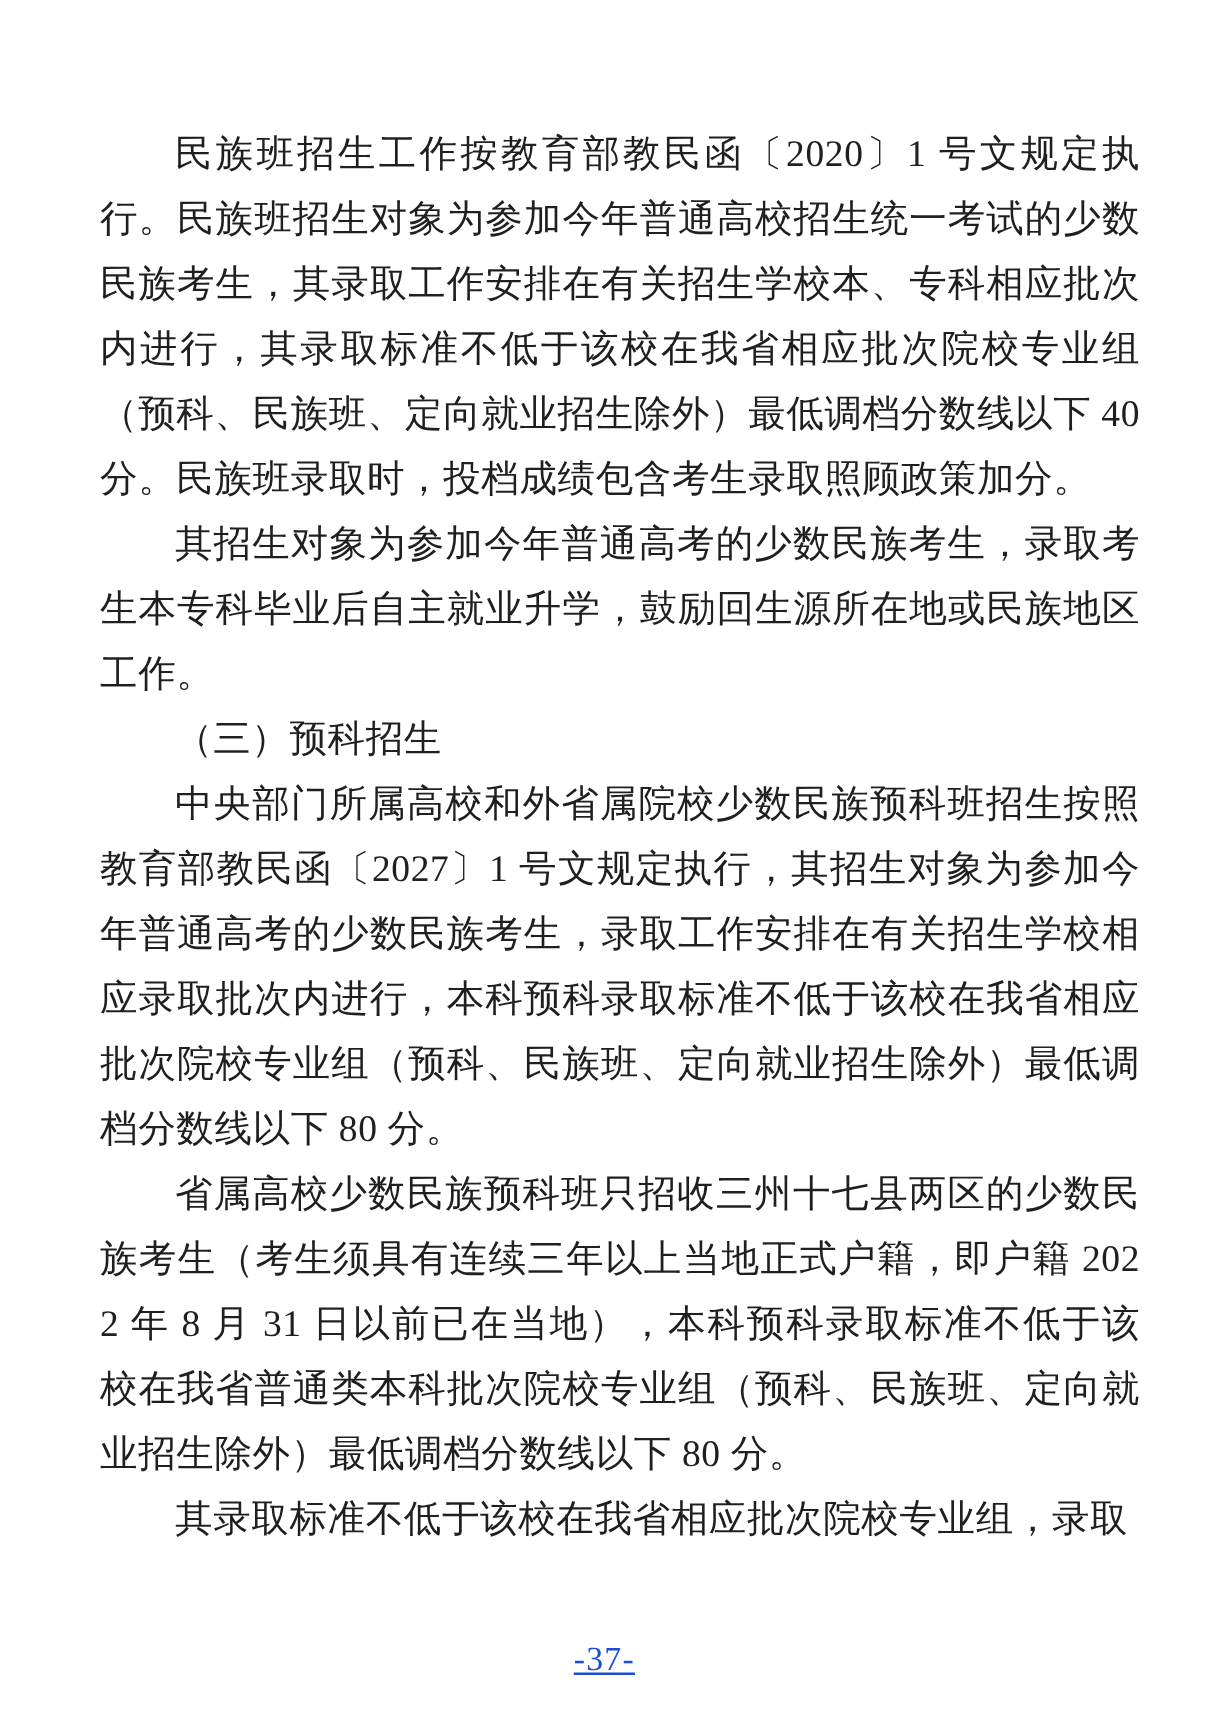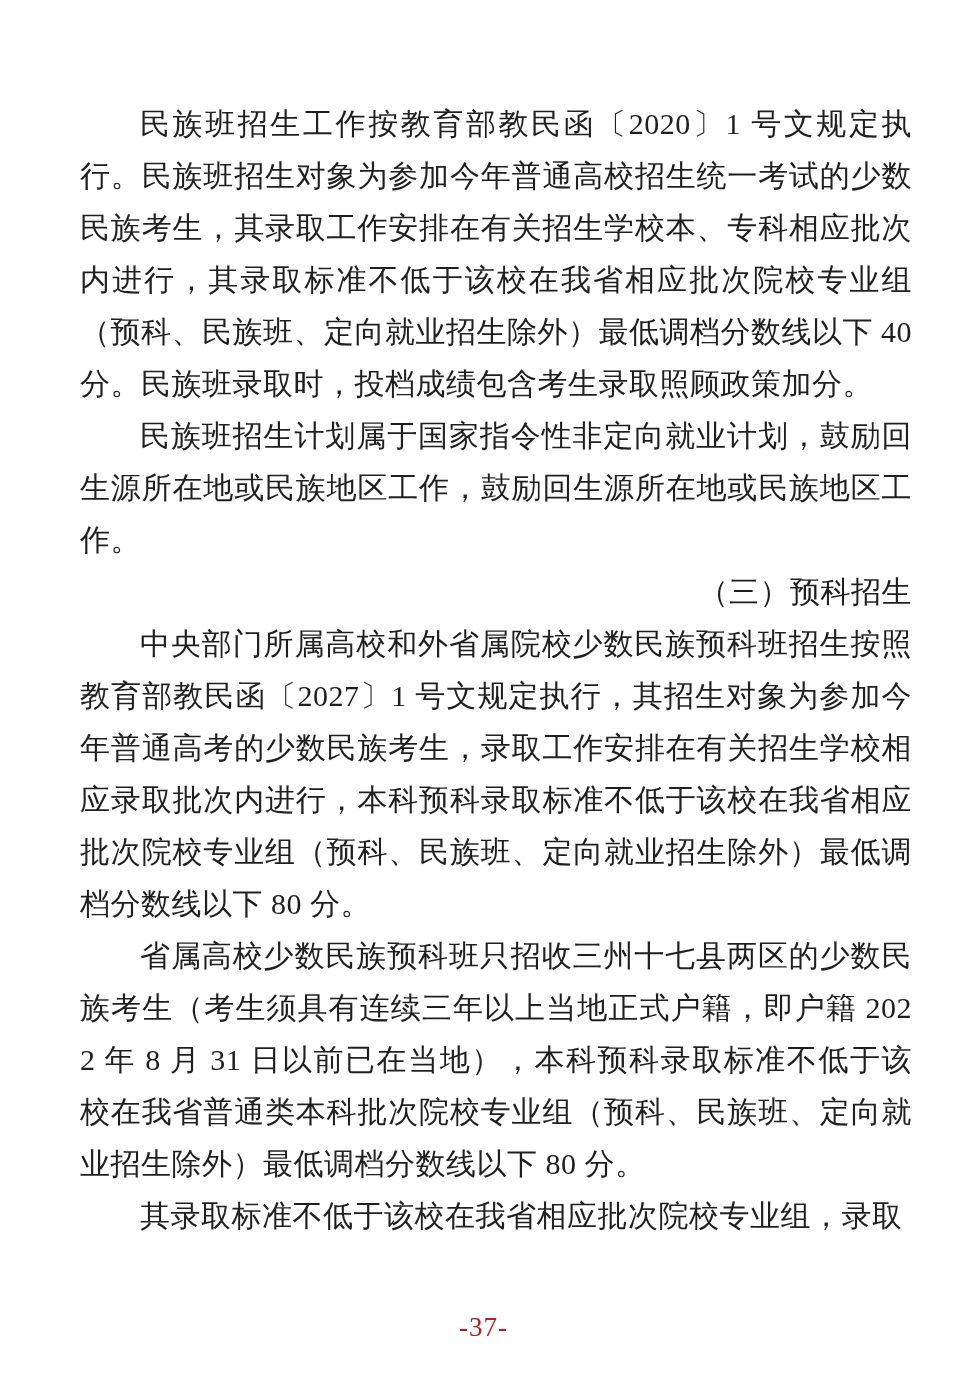--- a/index.html
+++ b/index.html
@@ -34,40 +34,41 @@
     padding: 0;
     font-size: 30px;
     line-height: 52px;
     text-align: justify;
     text-justify: inter-character;
     text-indent: 2em;
     letter-spacing: 0.5px;
     word-break: break-all;
   }
   .doc-body p.heading {
-    text-align: right;
+    text-align: left;
   }
   .page-footer {
     position: absolute;
     bottom: 42px;
     left: 0;
     width: 967px;
     text-align: center;
     font-size: 27px;
     letter-spacing: 1px;
-    color: #b91c1c;
+    color: #1d4ed8;
+    text-decoration: underline;
   }
 </style>
 </head>
 <body>
 
 <div class="page">
   <div class="doc-body">
     <p>民族班招生工作按教育部教民函〔2020〕1 号文规定执行。民族班招生对象为参加今年普通高校招生统一考试的少数民族考生，其录取工作安排在有关招生学校本、专科相应批次内进行，其录取标准不低于该校在我省相应批次院校专业组（预科、民族班、定向就业招生除外）最低调档分数线以下 40 分。民族班录取时，投档成绩包含考生录取照顾政策加分。</p>
-    <p>民族班招生计划属于国家指令性非定向就业计划，鼓励回生源所在地或民族地区工作，鼓励回生源所在地或民族地区工作。</p>
+    <p>其招生对象为参加今年普通高考的少数民族考生，录取考生本专科毕业后自主就业升学，鼓励回生源所在地或民族地区工作。</p>
     <p class="heading">（三）预科招生</p>
     <p>中央部门所属高校和外省属院校少数民族预科班招生按照教育部教民函〔2027〕1 号文规定执行，其招生对象为参加今年普通高考的少数民族考生，录取工作安排在有关招生学校相应录取批次内进行，本科预科录取标准不低于该校在我省相应批次院校专业组（预科、民族班、定向就业招生除外）最低调档分数线以下 80 分。</p>
     <p>省属高校少数民族预科班只招收三州十七县两区的少数民族考生（考生须具有连续三年以上当地正式户籍，即户籍 2022 年 8 月 31 日以前已在当地），本科预科录取标准不低于该校在我省普通类本科批次院校专业组（预科、民族班、定向就业招生除外）最低调档分数线以下 80 分。</p>
     <p>其录取标准不低于该校在我省相应批次院校专业组，录取</p>
   </div>
 
   <div class="page-footer">-37-</div>
 </div>
 
 </body></html>

